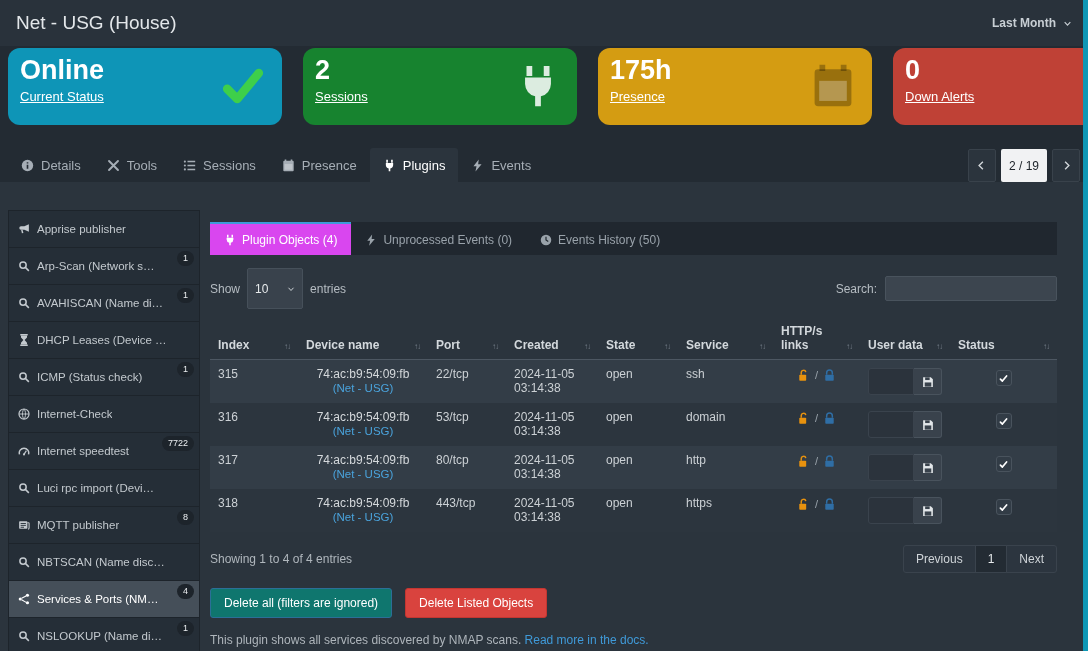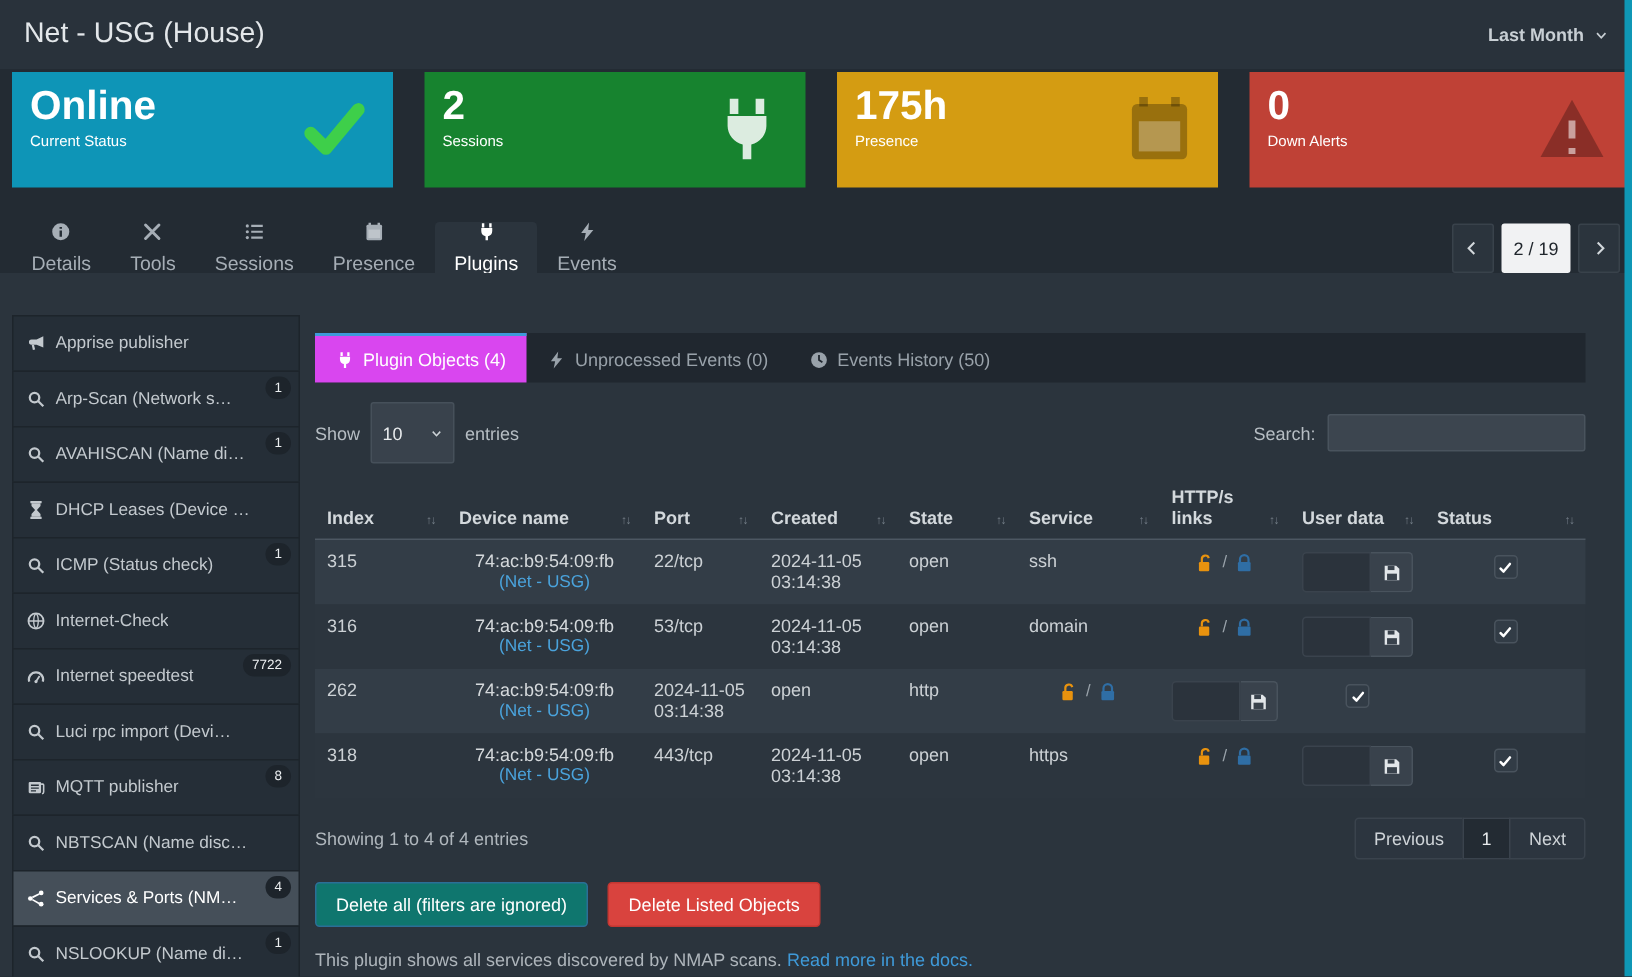--- a/index.html
+++ b/index.html
@@ -10,28 +10,28 @@
 
   
   .topbar { position:absolute; top:0; left:0; right:0; height:46px; background:#29323b;
             display:flex; align-items:center; justify-content:space-between; padding:0 16px; }
   .title { color:#e3e7ea; font-size:19px; }
   .period { display:flex; align-items:center; gap:7px; color:#c8cfd4; font-size:12px; font-weight:bold; cursor:pointer; }
   .caret { width:9px; height:9px; color:#c8cfd4; }
 
   
   .cards { position:absolute; top:48px; left:8px; display:flex; gap:21px; }
-  .card { position:relative; width:254px; height:77px; border-radius:0; color:#fff; cursor:pointer; }
+  .card { position:relative; width:274px; height:77px; border-radius:12px; color:#fff; cursor:pointer; }
   .card-value { font-size:27px; font-weight:bold; padding:8px 0 0 12px; line-height:1.1; }
-  .card-label { font-size:10px; padding:3px 0 0 12px; }
+  .card-label { font-size:13px; padding:3px 0 0 12px;text-decoration:underline; }
   .card-icon { position:absolute; top:15px; right:16px; width:46px; height:46px; }
 
   
   .tabsrow { position:absolute; top:148px; left:8px; height:34px; display:flex; align-items:stretch; }
-  .tab { display:flex; align-items:center; gap:7px; padding:0 13px; font-size:13px; color:#a6aeb6; cursor:pointer;flex-direction:column; }
+  .tab { display:flex; align-items:center; gap:7px; padding:0 13px; font-size:13px; color:#a6aeb6; cursor:pointer; }
   .tab.active { background:#2b343d; color:#fff; border-radius:3px 3px 0 0; }
   .ticon { width:13px; height:13px; }
 
   
   .pager { position:absolute; top:149px; right:8px; display:flex; align-items:center; gap:5px; }
   .pager-btn { width:28px; height:33px; background:#2b343d; border:1px solid #39424b; color:#d2d7db;
                display:flex; align-items:center; justify-content:center; cursor:pointer; border-radius:2px; }
   .pager-btn span { width:11px; height:11px; }
   .pager-box { min-width:42px; height:33px; padding:0 8px; background:#f1f2f3; color:#20262c; font-size:12px;
                display:flex; align-items:center; justify-content:center; border-radius:2px; }
@@ -556,25 +556,26 @@
       <span class="checkbox checked">
             <span class="cmark" data-icon="check-icon">
               <svg viewBox="0 0 16 16">
                 <path d="M2.5 9l3.5 3.5L13.5 3.5" fill="none" stroke="currentColor" stroke-width="3" stroke-linecap="round" stroke-linejoin="round"></path>
               </svg>
             </span>
           </span>
     </div>
   </div>
   <div class="tr">
-    <div class="td c0">262</div>
+    <div class="td c0">317</div>
     <div class="td c1">
       <div class="mac">74:ac:b9:54:09:fb</div>
       <div class="devlink">(Net - USG)</div>
     </div>
+    <div class="td c2">80/tcp</div>
     <div class="td c3">2024-11-05 03:14:38</div>
     <div class="td c4">open</div>
     <div class="td c5">http</div>
     <div class="td c6">
       <span class="unlock" data-icon="unlock-icon">
             <svg viewBox="0 0 16 16">
               <path d="M5.2 7V4.6a2.9 2.9 0 0 1 5.7-0.8" fill="none" stroke="currentColor" stroke-width="1.8"></path>
               <rect x="2.8" y="7" width="8.5" height="7.5" rx="1" fill="currentColor"></rect>
             </svg>
           </span>

